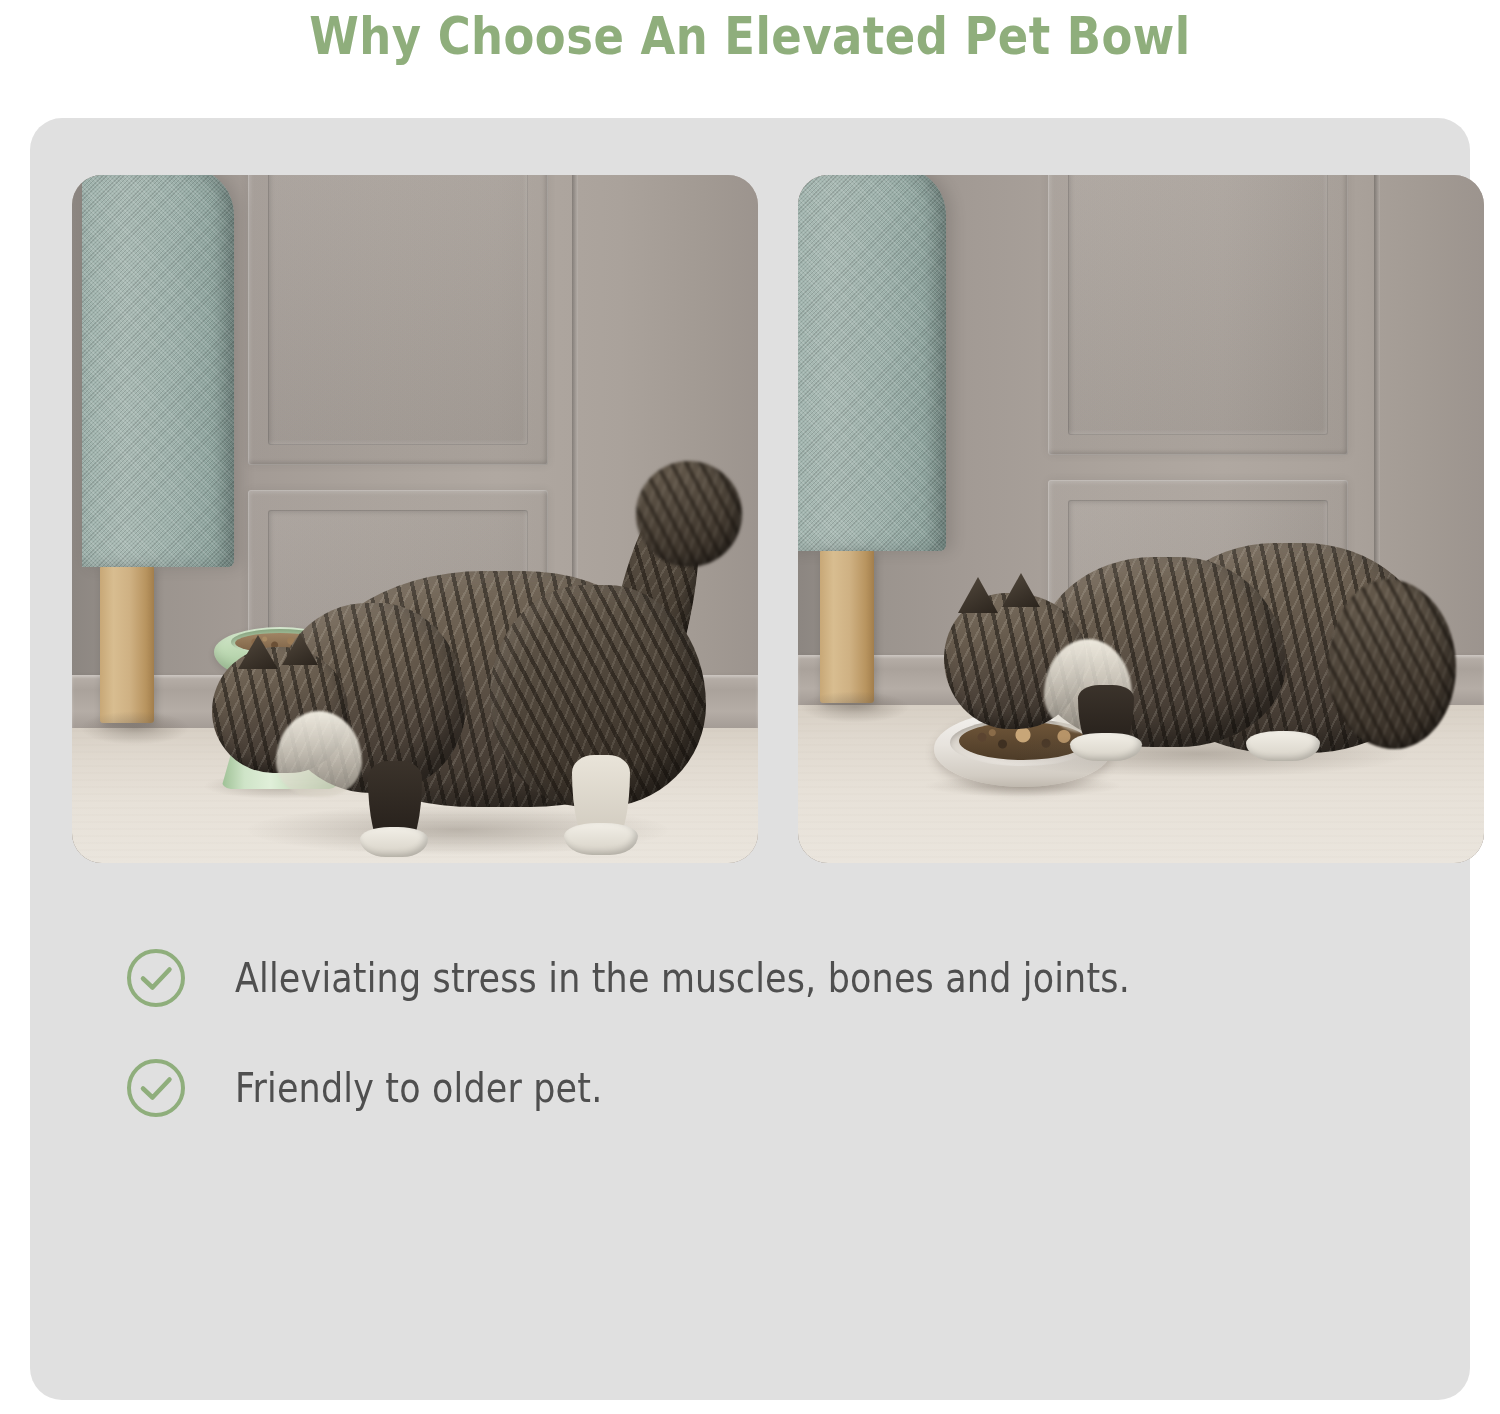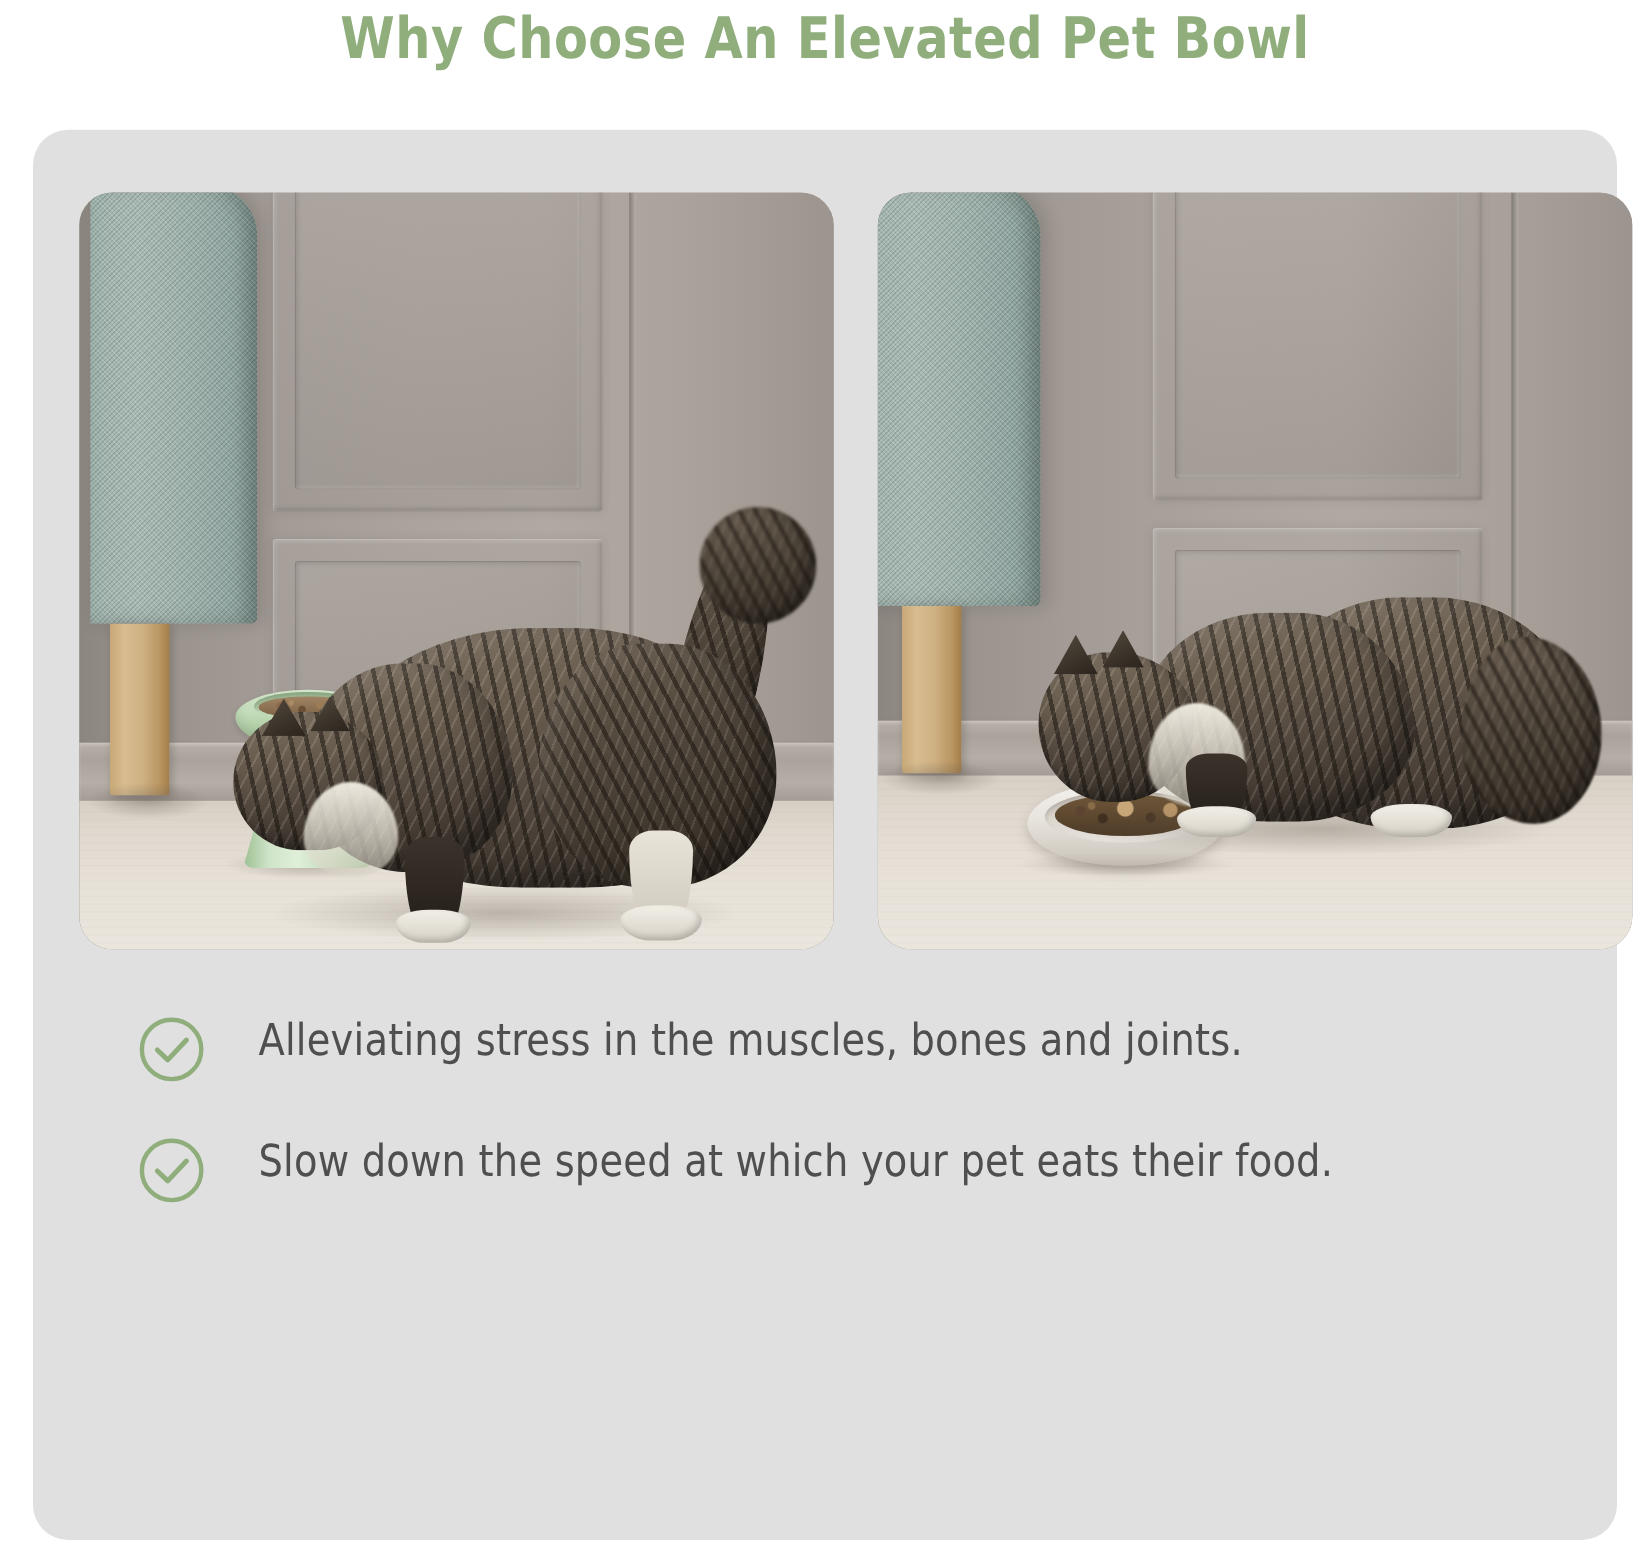--- a/index.html
+++ b/index.html
@@ -227,21 +227,21 @@
     background:linear-gradient(180deg,rgba(245,241,230,0.95),rgba(214,208,195,0.55));
     border-radius:50% 50% 46% 46%/60% 60% 40% 40%;
     filter:blur(1px);
   }
 
   
   .benefits{
     position:absolute;left:95px;top:805px;width:1330px;
   }
   .benefit{
-    display:flex;height:110px;
+    display:flex;align-items:center;height:110px;
   }
   .check{
     width:62px;height:62px;flex:0 0 62px;margin-right:48px;
   }
   .check svg{display:block;width:62px;height:62px;}
   .benefit-text{
     font-family:"DejaVu Sans Condensed","DejaVu Sans","Liberation Sans",sans-serif;
     font-size:40px;
     font-weight:400;
     color:#4F4F4F;
@@ -358,27 +358,27 @@
       <div class="benefit">
         <span class="check">
           <svg viewBox="0 0 62 62" aria-hidden="true">
             <circle cx="31" cy="31" r="27" fill="none" stroke="#8FAE7C" stroke-width="4"></circle>
             <path d="M18 31.5 L27.5 40.5 L44.5 22.5" fill="none" stroke="#8FAE7C" stroke-width="4.5" stroke-linecap="round" stroke-linejoin="round"></path>
           </svg>
         </span>
         <span class="benefit-text">Alleviating stress in the muscles, bones and joints.</span>
       </div>
 
-
       <div class="benefit">
         <span class="check">
           <svg viewBox="0 0 62 62" aria-hidden="true">
             <circle cx="31" cy="31" r="27" fill="none" stroke="#8FAE7C" stroke-width="4"></circle>
             <path d="M18 31.5 L27.5 40.5 L44.5 22.5" fill="none" stroke="#8FAE7C" stroke-width="4.5" stroke-linecap="round" stroke-linejoin="round"></path>
           </svg>
         </span>
-        <span class="benefit-text">Slow down the speed at which your pet eats their food.</span>
+        <span class="benefit-text">Friendly to older pet.</span>
       </div>
+
 
 
     </div>
   </div>
 </div>
 
 </body></html>

